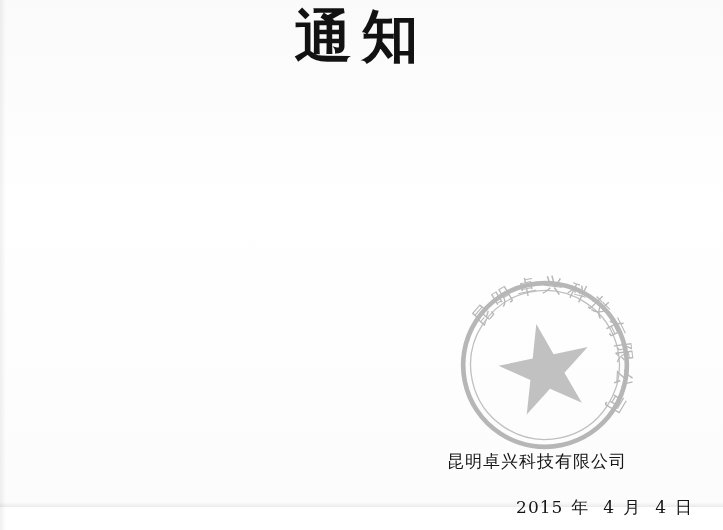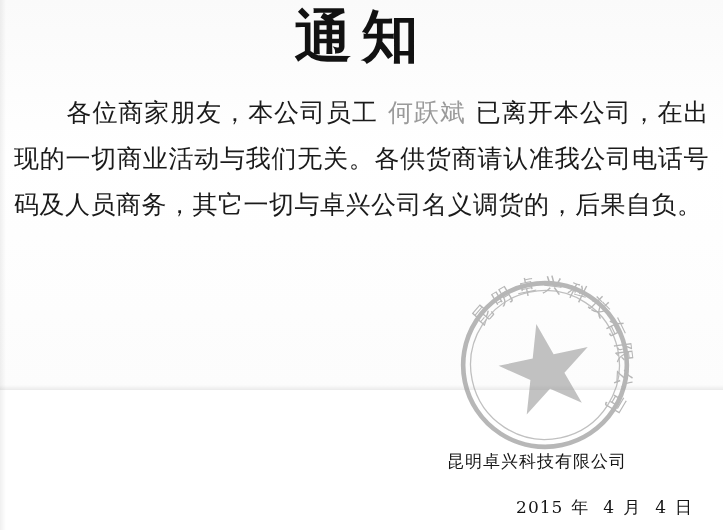--- a/index.html
+++ b/index.html
@@ -10,21 +10,21 @@
     width: 723px;
     height: 530px;
     background: #ffffff;
     font-family: "DejaVu Serif", "Liberation Serif", serif;
     color: #000000;
     overflow: hidden;
   }
   .page {
     position: relative;
     width: 723px;
-    height: 390px;
+    height: 507px;
     background: #fdfdfd;
     box-sizing: border-box;
   }
   
   .page::before {
     content: "";
     position: absolute;
     inset: 0;
     background:
       linear-gradient(180deg, rgba(250,250,250,1) 0%, rgba(255,255,255,1) 40%, rgba(252,252,252,1) 100%);
@@ -120,23 +120,20 @@
 </head>
 <body>
 
 <div class="page">
 
   <div class="edge-shadow"></div>
   <div class="bottom-shadow"></div>
 
   <div class="doc-title">通知</div>
 
-  <div class="body-text">
-    <span class="indent"></span><span>各位商家朋友，本公司员工</span><span class="name-faded">何跃斌</span><span>已离开本公司，在出现的一切商业活动与我们无关。各供货商请认准我公司电话号码及人员商务，其它一切与卓兴公司名义调货的，后果自负。</span>
-  </div>
 
   <div class="stamp-wrap">
     <svg class="stamp" viewBox="0 0 200 200" xmlns="http://www.w3.org/2000/svg">
       <defs>
         <path id="stampArc" d="M 100,100 m -79,0 a 79,79 0 1,1 158,0 a 79,79 0 1,1 -158,0"></path>
       </defs>
       <circle cx="100" cy="100" r="88" fill="none" stroke="#8c8c8c" stroke-width="5"></circle>
       <circle cx="100" cy="100" r="80" fill="none" stroke="#9a9a9a" stroke-width="1.4"></circle>
       <polygon points="100,55 111.5,90.5 149,90.5 118.7,112.5 130.3,148 100,126 69.7,148 81.3,112.5 51,90.5 88.5,90.5" fill="#8c8c8c" opacity="0.85"></polygon>
       <text font-family="DejaVu Serif, Liberation Serif, serif" font-size="21" fill="#8c8c8c" letter-spacing="5">

